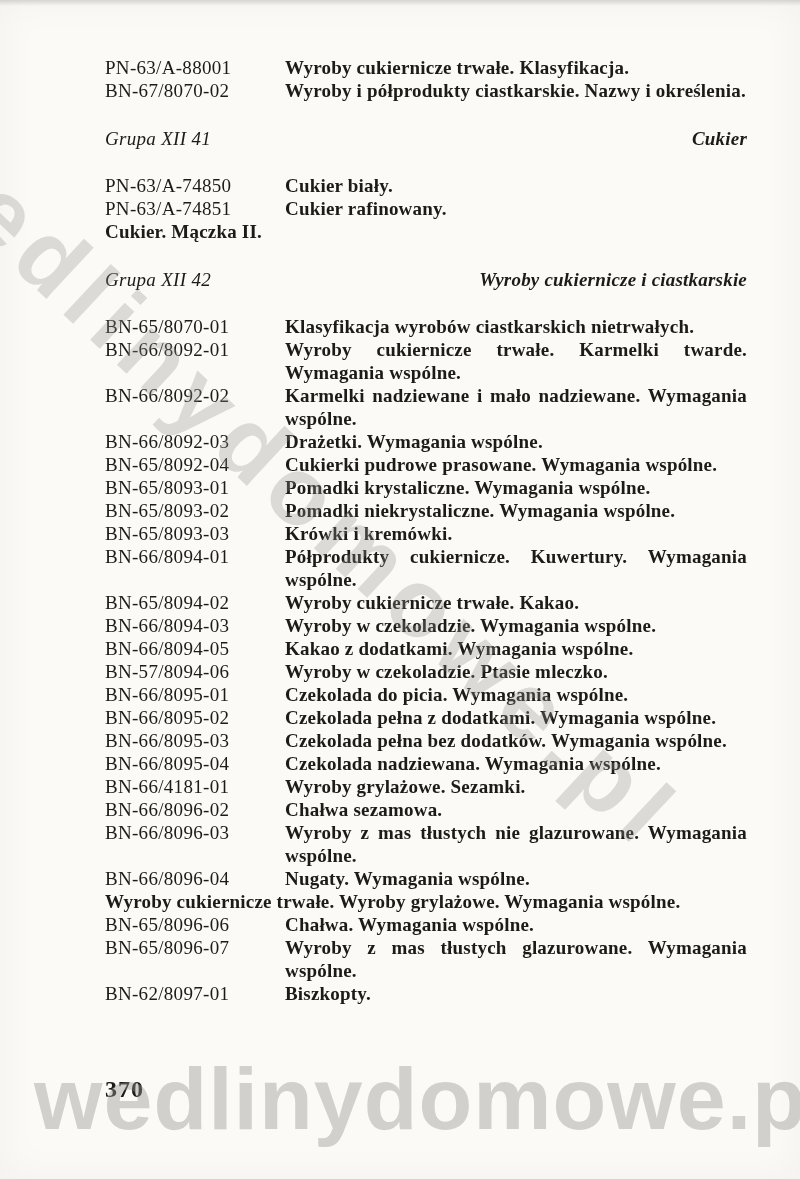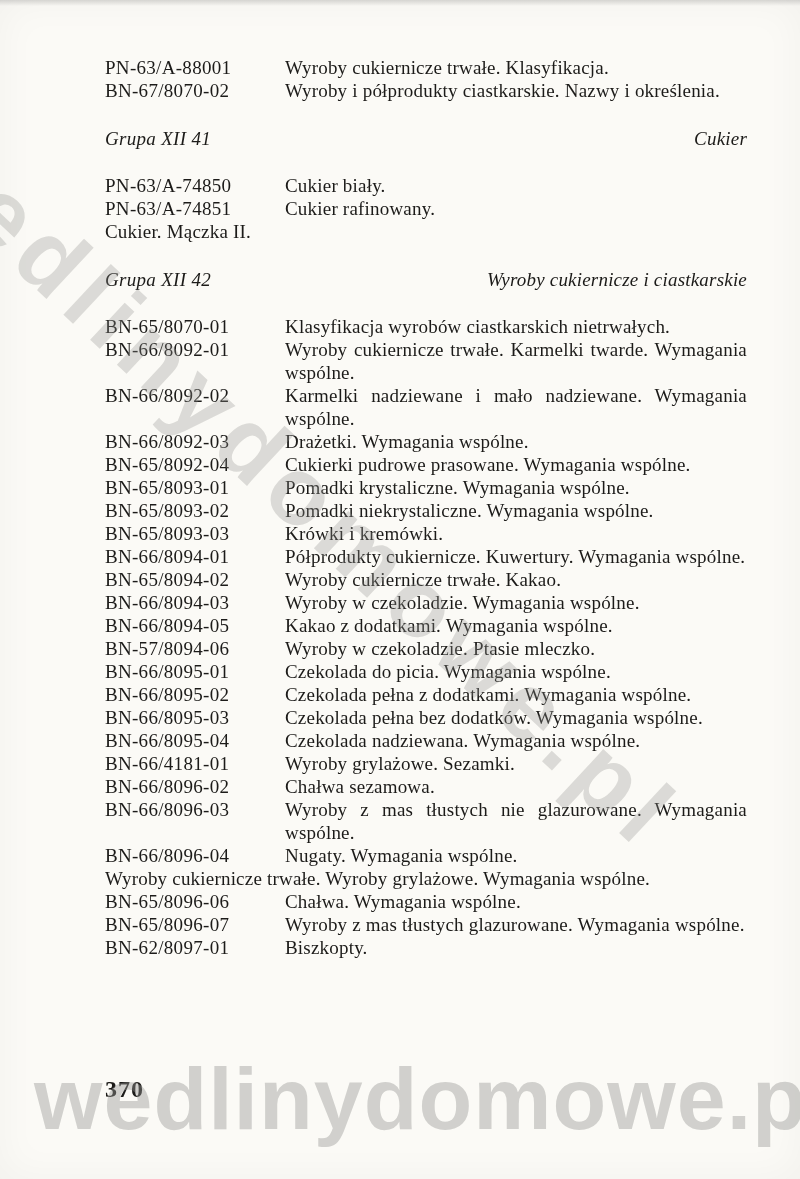--- a/index.html
+++ b/index.html
@@ -40,20 +40,21 @@
   .col-code {
     flex: 0 0 180px;
     width: 180px;
     letter-spacing: 0.3px;
     white-space: nowrap;
   }
   .col-desc {
     flex: 1 1 auto;
     text-align: justify;
     letter-spacing: 0.2px;
+    font-weight: bold;
   }
   .heading-row {
     margin: 25px 0 24px 0;
     font-style: italic;
   }
   .heading-row .col-desc {
     text-align: right;
   }
   .page-number {
     position: absolute;

